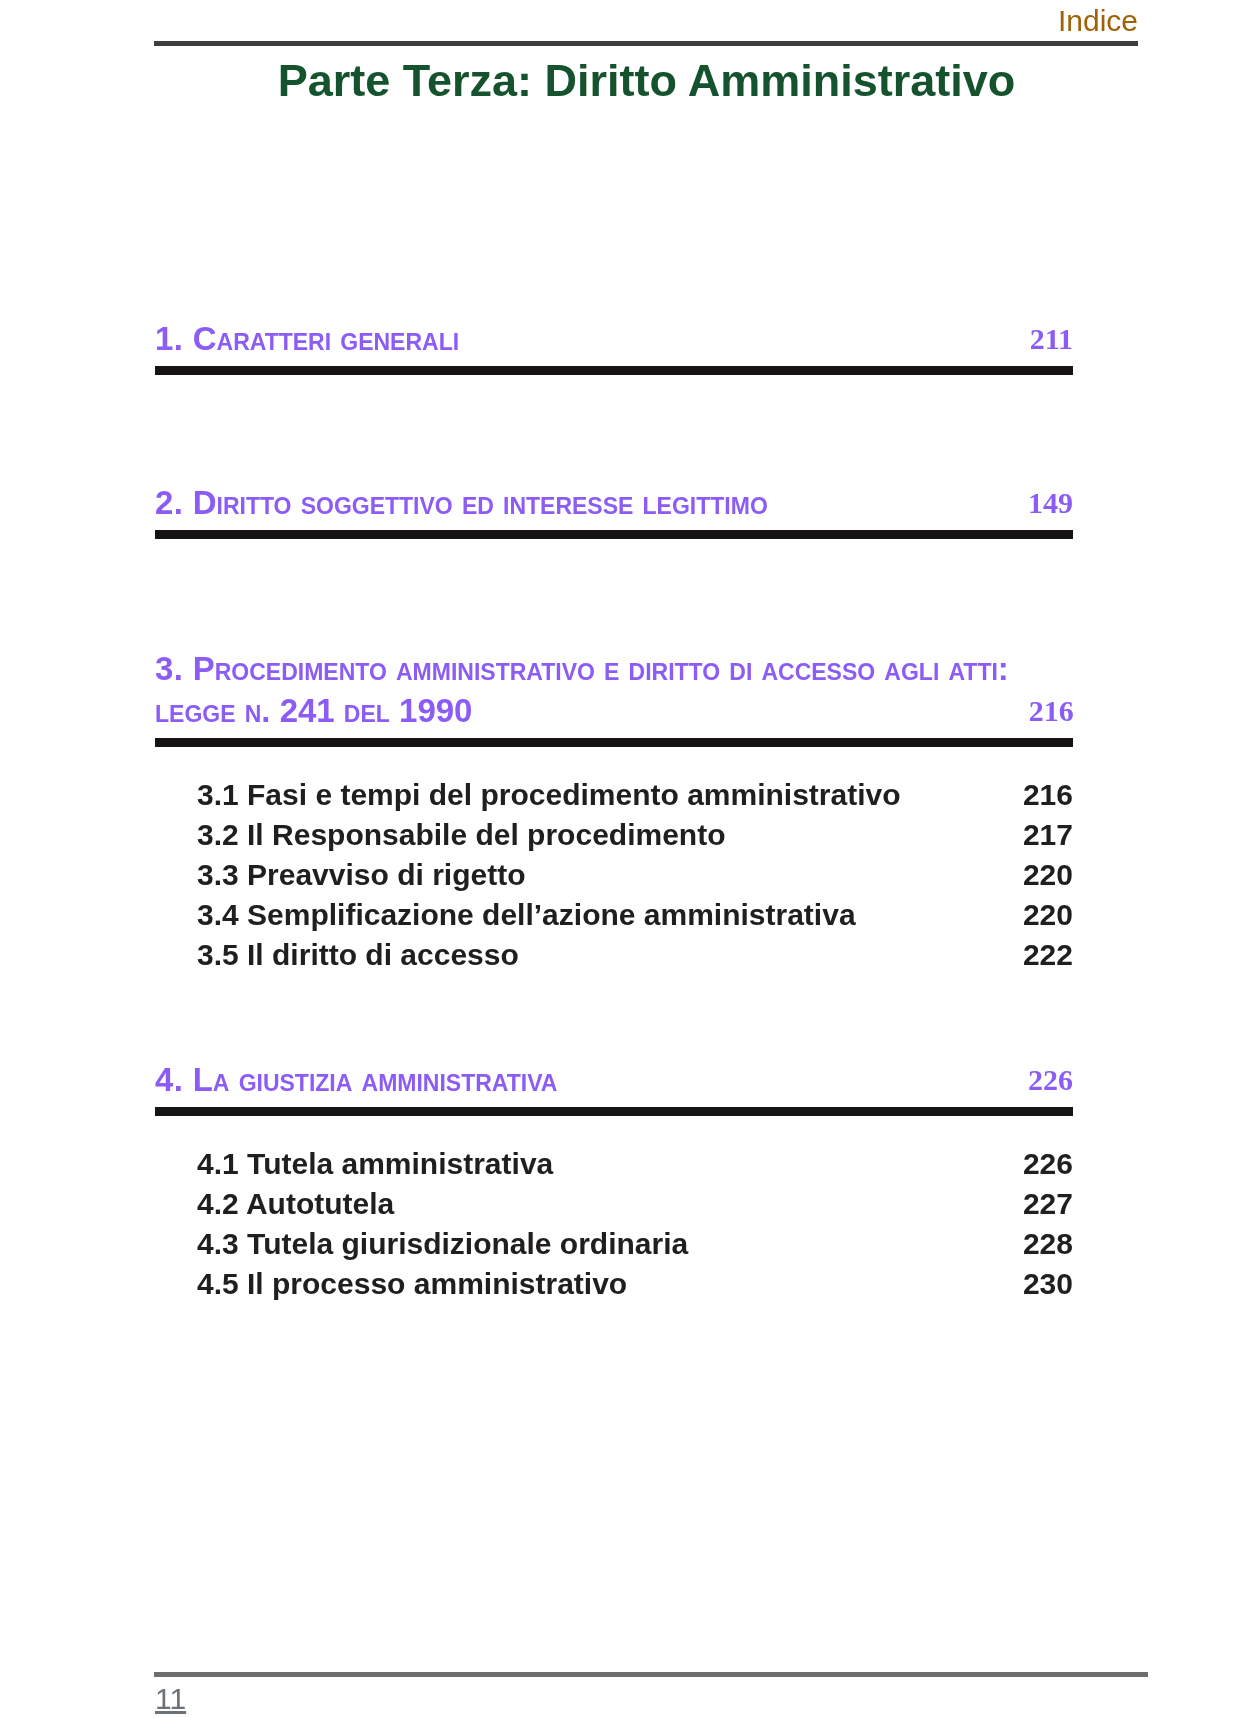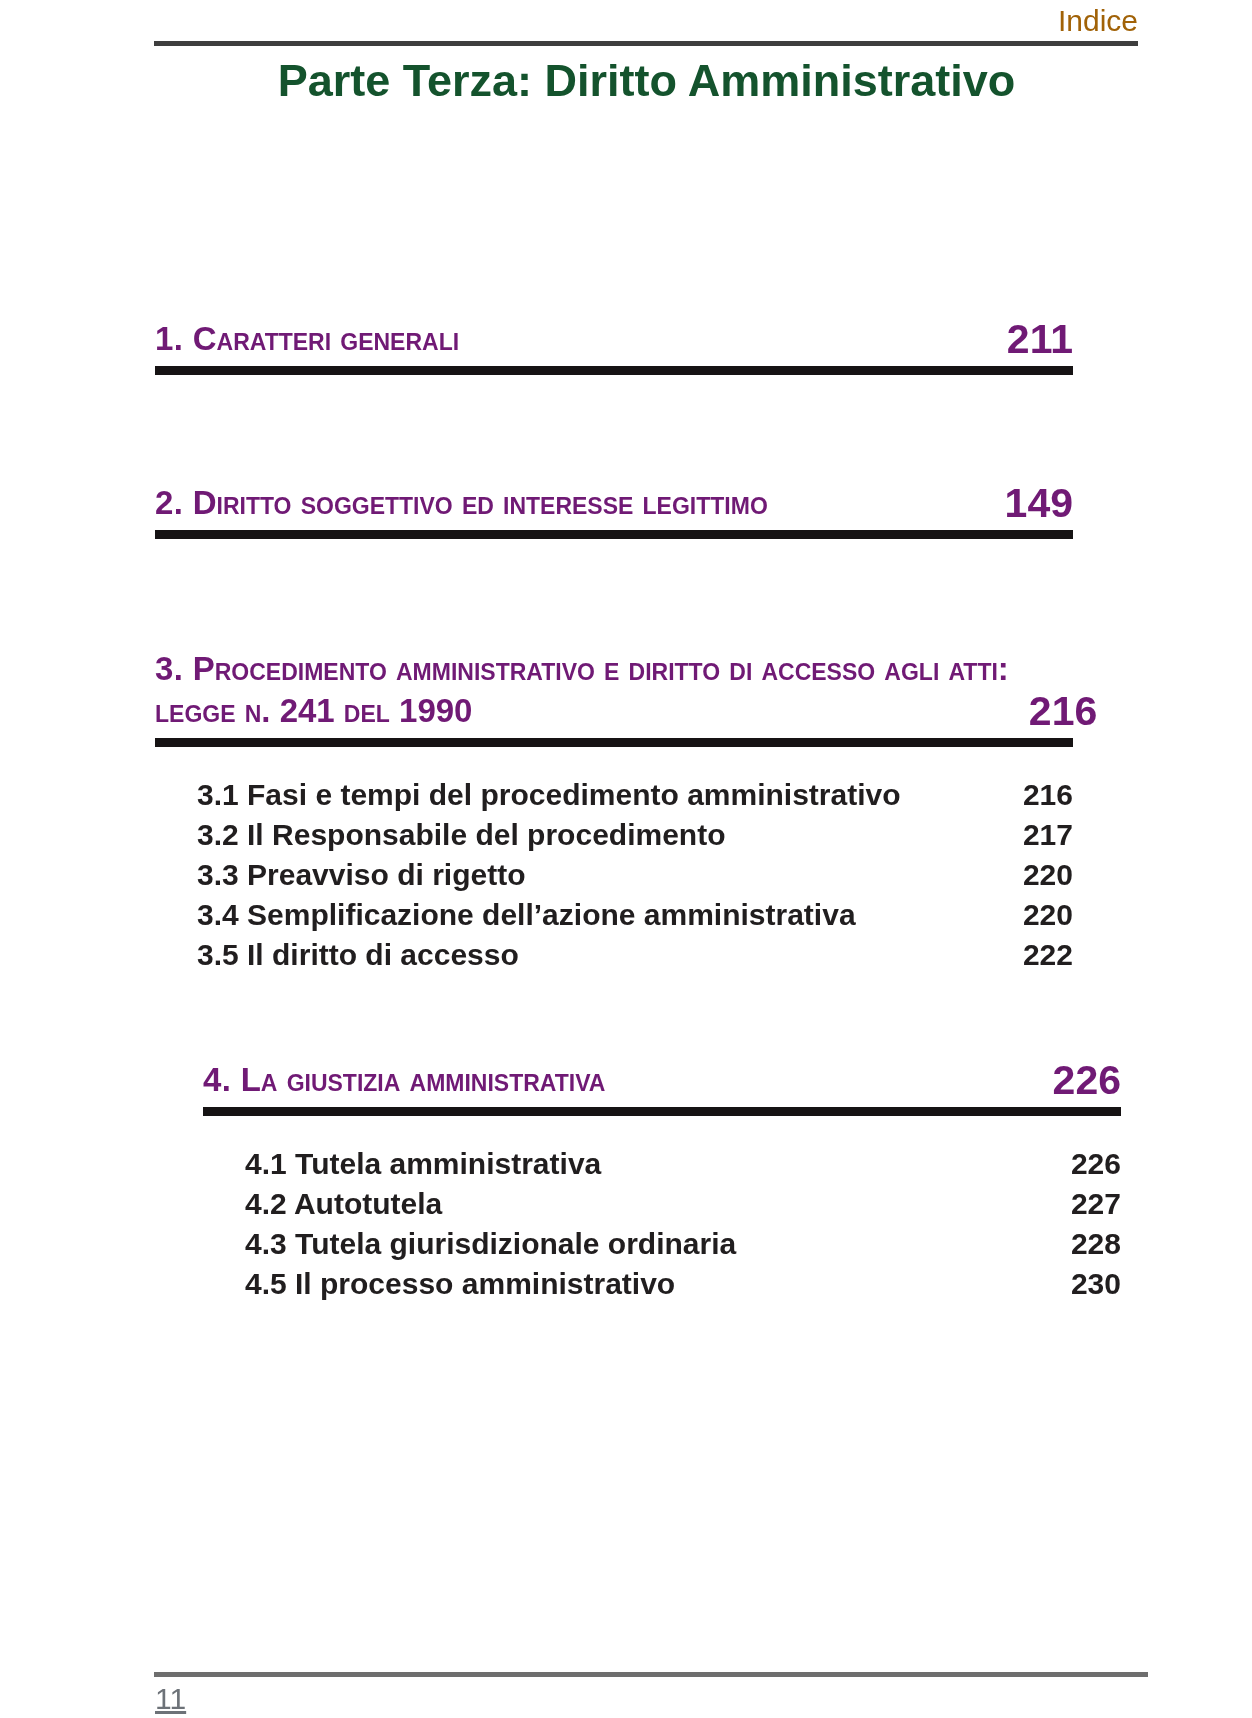--- a/index.html
+++ b/index.html
@@ -31,34 +31,34 @@
     text-align: center;
     font-size: 45px; line-height: 52px;
     font-weight: bold;
     color: #14532d;
   }
   
   .sec { position: absolute; left: 155px; width: 918px; }
   .sec-1 { top: 318px; }
   .sec-2 { top: 482px; }
   .sec-3 { top: 648px; }
-  .sec-4 { top: 1059px; margin-left: 48px; }
+  .sec-4 { top: 1059px; }
   .sec-head {
     display: flex;
     justify-content: space-between;
     align-items: flex-end;
     font-weight: bold;
-    color: #701a75;
+    color: #8b5cf6;
   }
   .sec-titlelines { flex: 1; padding-right: 20px; }
   .sec-line { display: block; font-size: 33px; line-height: 42px; white-space: nowrap; }
   .sec-line:empty { display: none; }
   .sec-num { letter-spacing: 0.5px; }
   .sc { font-variant: small-caps; }
-  .sec-page { font-size: 41px; line-height: 42px; }
+  .sec-page { font-size: 30px; line-height: 42px; font-family: Liberation Serif, serif; }
   .sec-rule { height: 9px; background: #161314; margin-top: 6px; }
   .sec-items {
     list-style: none;
     margin: 28px 0 0 42px;
     padding: 0;
     font-weight: bold;
   }
   .sec-items li {
     display: flex;
     justify-content: space-between;

